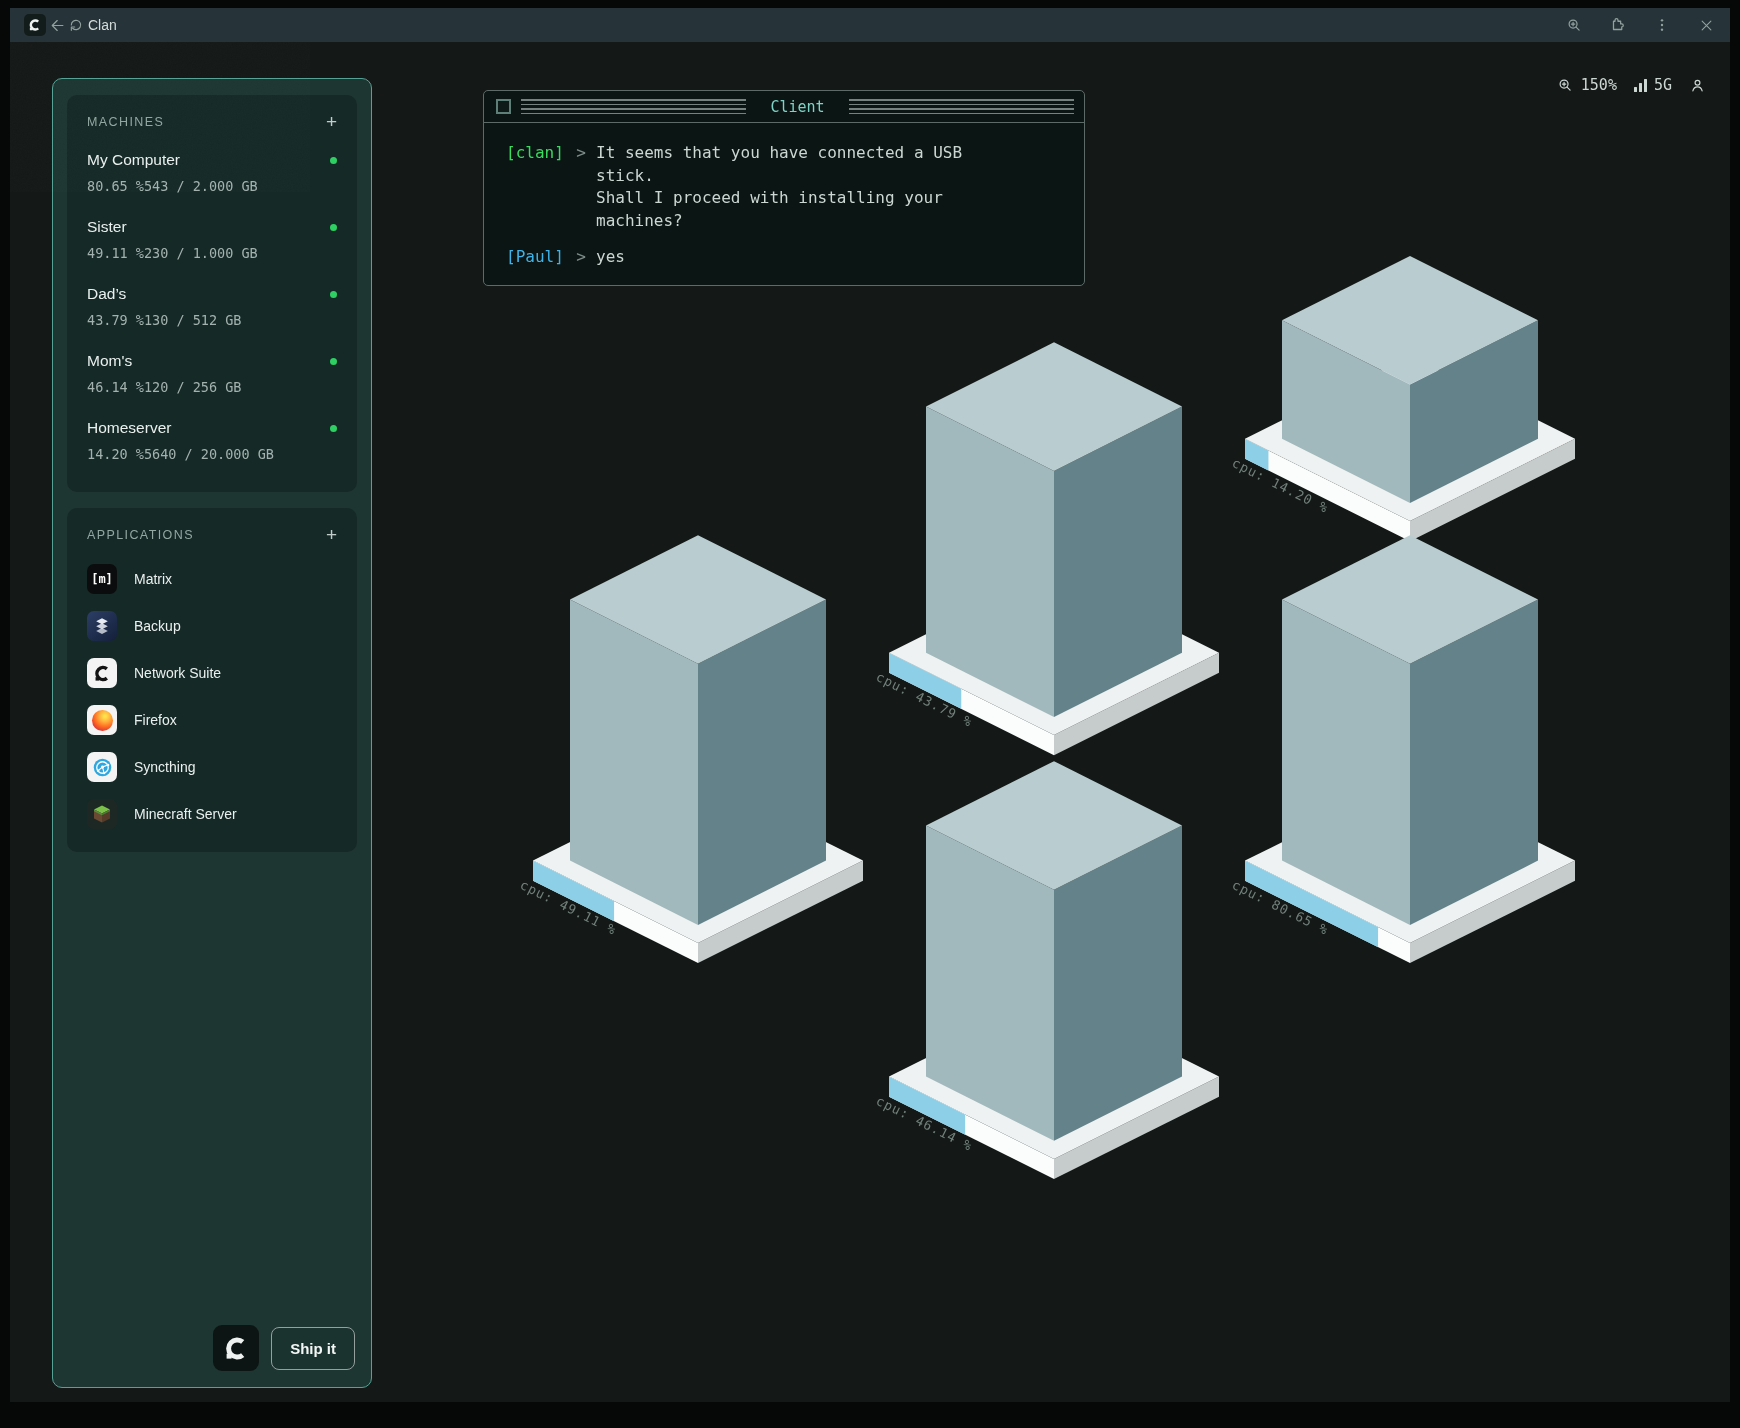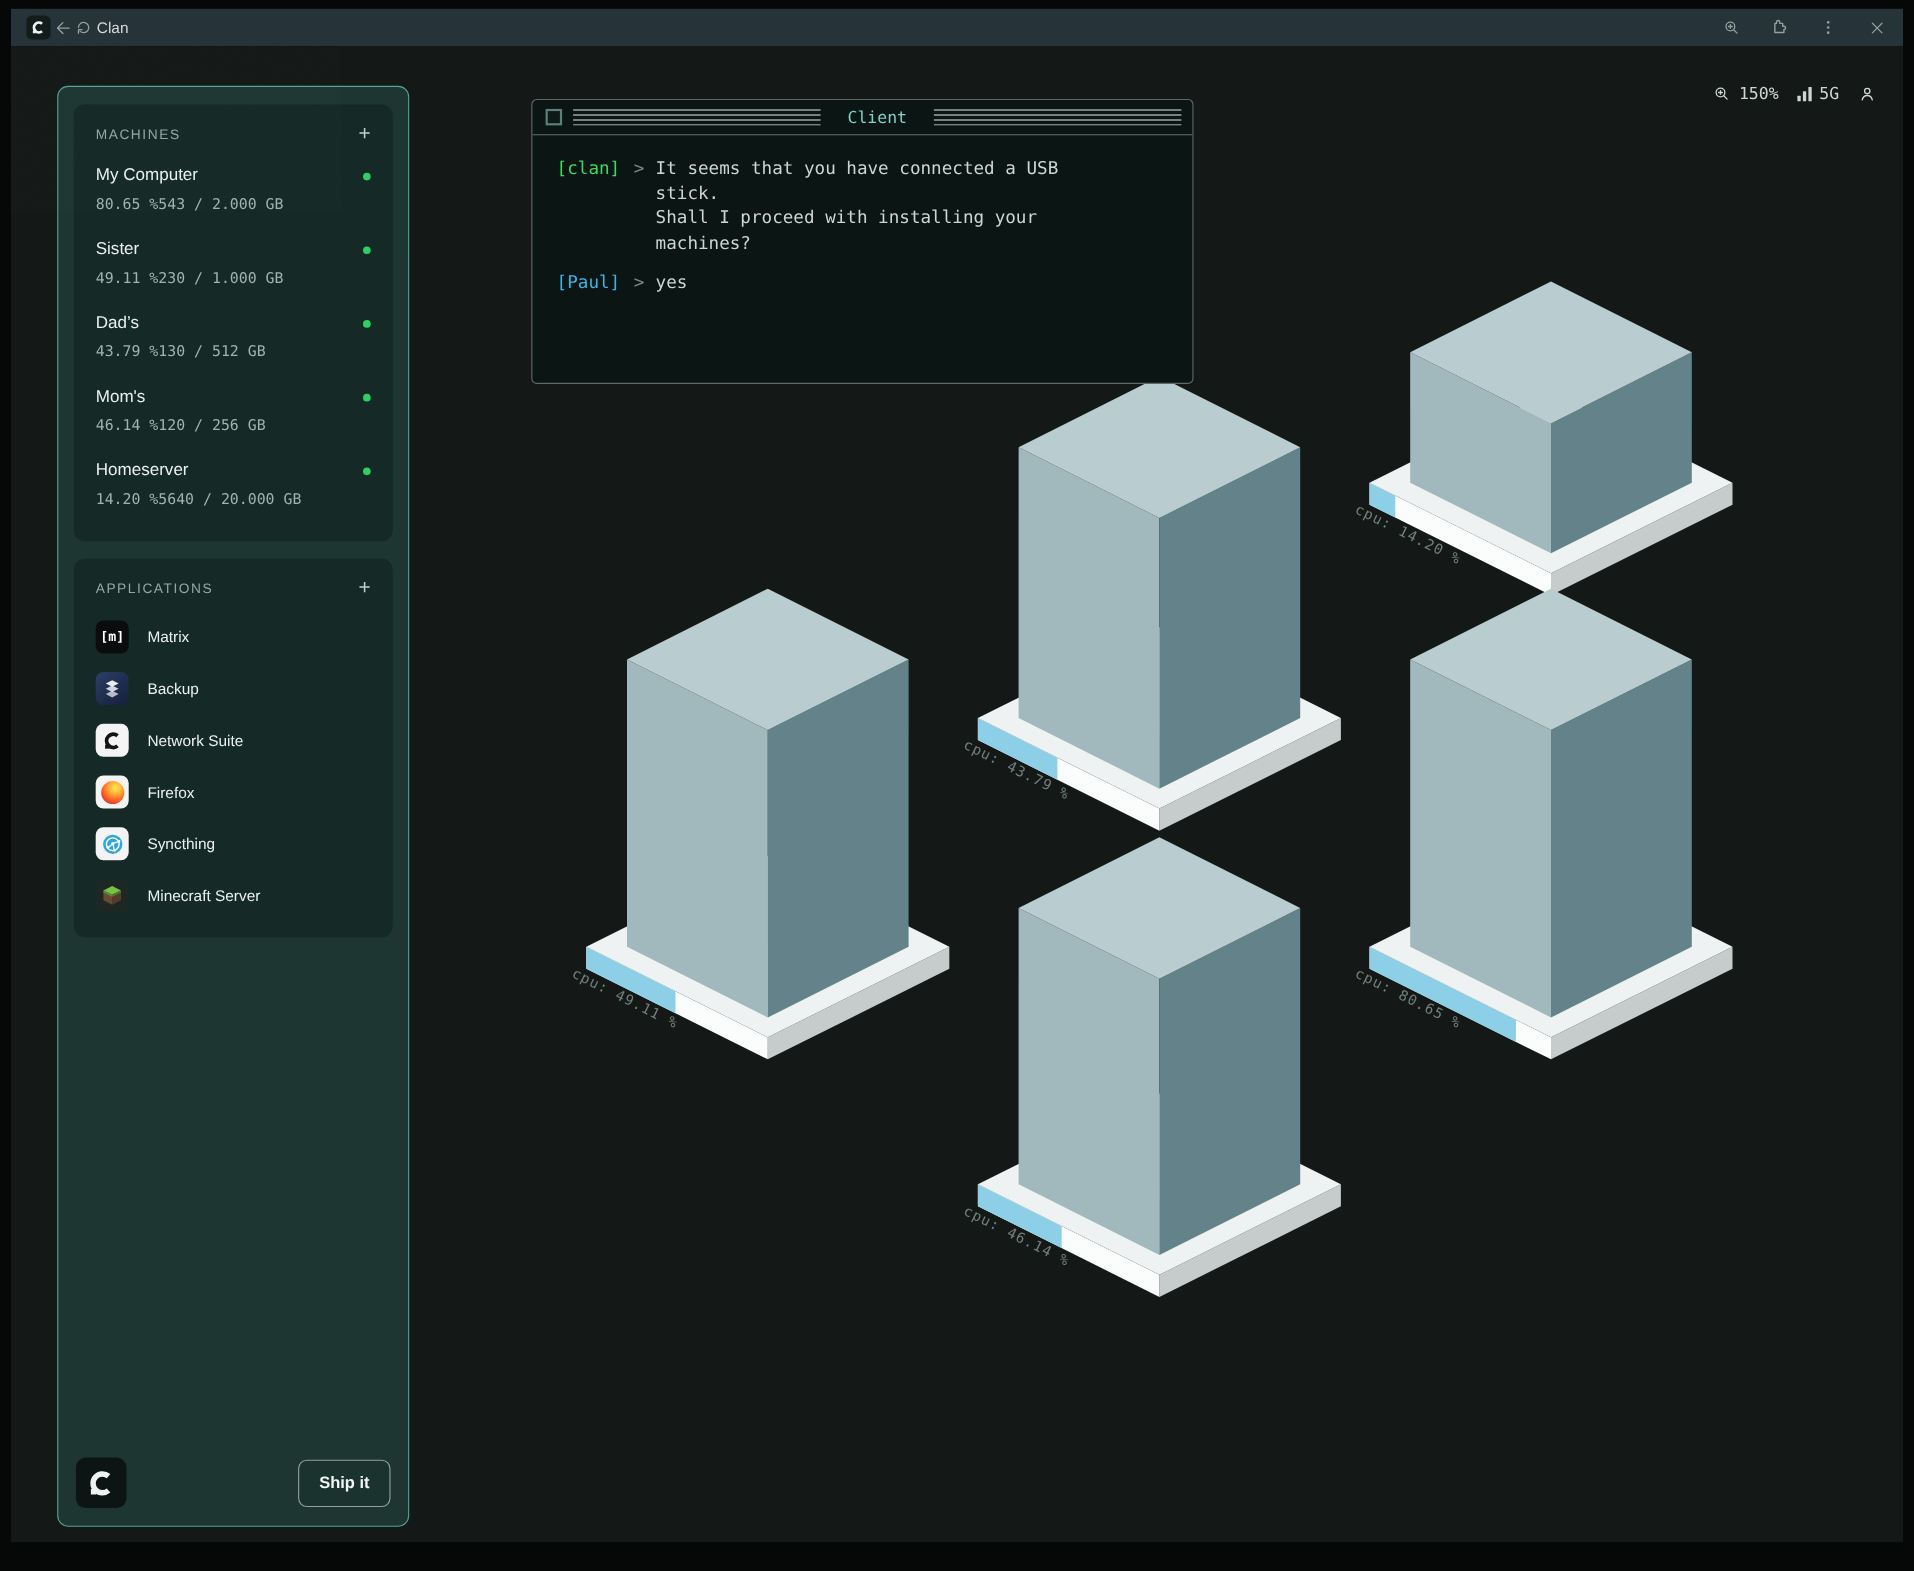--- a/index.html
+++ b/index.html
@@ -43,29 +43,29 @@
   .m-row1{display:flex;justify-content:space-between;align-items:center;margin-bottom:9px;}
   .m-name{font-size:15.5px;color:#eaf0ee;}
   .dot{width:7px;height:7px;border-radius:50%;}
   .m-row2{display:flex;justify-content:flex-start;
           font:13.5px "DejaVu Sans Mono",monospace;color:#a3b2ae;}
   .app-item{display:flex;align-items:center;gap:17px;margin-bottom:17px;}
   .app-icon{width:30px;height:30px;border-radius:7px;flex:none;display:flex;
             align-items:center;justify-content:center;overflow:hidden;}
   .app-label{font-size:14px;color:#eaf0ee;}
   .sb-footer{margin-top:auto;padding:14px 16px 16px;display:flex;
-             justify-content:space-between;align-items:center;gap:12px;}
+             justify-content:flex-end;align-items:center;gap:12px;}
   .f-logo{width:46px;height:46px;border-radius:9px;background:#0d1514;display:flex;
           align-items:center;justify-content:center;}
   .ship-btn{border:1px solid #93a09d;border-radius:8px;background:#1b332f;color:#f2f6f4;
             font-weight:700;font-size:15px;font-family:"Liberation Sans",sans-serif;
             padding:12px 18px;cursor:pointer;}
 
   
-  .terminal{position:absolute;left:473px;top:48px;width:602px;height:259px;z-index:25;
+  .terminal{position:absolute;left:473px;top:48px;width:602px;height:196px;z-index:25;
             background:#0b1514;border:1.5px solid #5e6a68;border-radius:5px;
             display:flex;flex-direction:column;box-sizing:border-box;}
   .t-header{height:31px;flex:none;border-bottom:1.5px solid #5e6a68;display:flex;
             align-items:center;padding:0 10px;gap:10px;}
   .close-box{width:15px;height:15px;box-sizing:border-box;border:2px solid #5e7f77;
              background:#0d1a18;margin-left:2px;}
   .stripes{flex:1;height:15px;background:repeating-linear-gradient(
             to bottom,#75827f 0 1.5px,transparent 1.5px 4.6px);}
   .t-title{font:15px "DejaVu Sans Mono",monospace;color:#7fd3c6;padding:0 14px;}
   .t-body{padding:19px 22px;display:flex;flex-direction:column;gap:13px;

